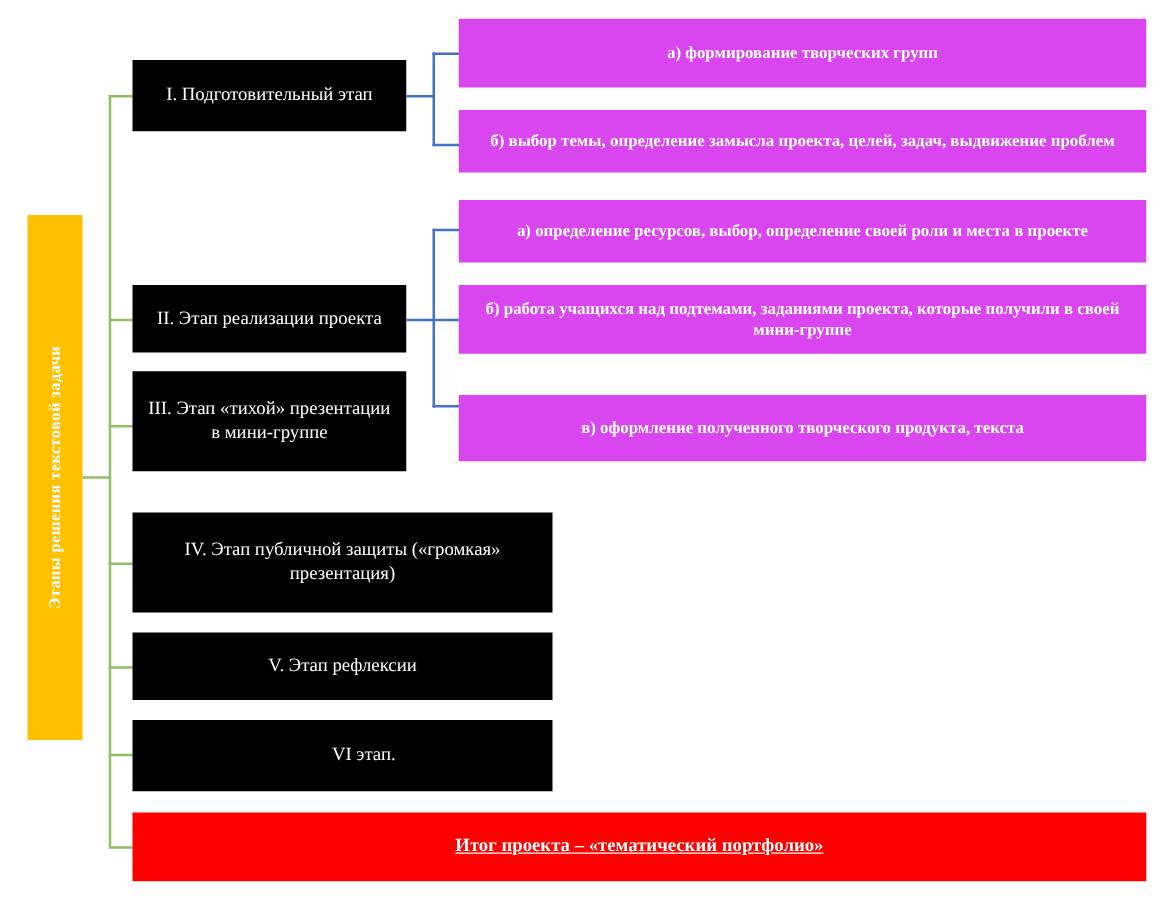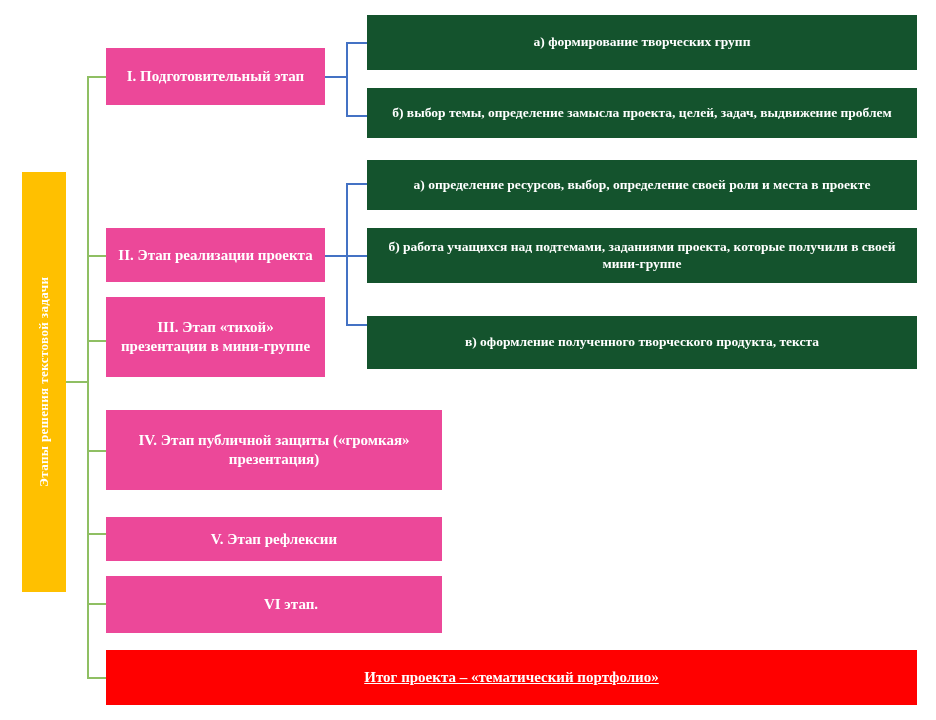--- a/index.html
+++ b/index.html
@@ -24,26 +24,26 @@
     box-sizing: border-box;
     display: flex;
     align-items: center;
     justify-content: center;
     text-align: center;
     color: #ffffff;
     line-height: 1.25;
     padding: 4px 10px;
   }
   .box-green {
-    background: #ec4899;
+    background: #000000;
     font-size: 15px;
-    font-weight: 700;
+    font-weight: 400;
   }
   .box-blue {
-    background: #14532d;
+    background: #d946ef;
     font-size: 13.5px;
     font-weight: 700;
   }
   .box-red {
     background: #ff0000;
     font-size: 15px;
     font-weight: 700;
   }
   .box-yellow {
     background: #ffc000;
@@ -88,21 +88,21 @@
   <div class="line line-green hline" style="left:87px; top:677px; width:19px;"></div>
 
   <div class="box box-green" style="left:106px; top:48px; width:219px; height:57px;">I. Подготовительный этап</div>
 
   <div class="box box-green" style="left:106px; top:228px; width:219px; height:54px;">II. Этап реализации проекта</div>
 
   <div class="box box-green" style="left:106px; top:410px; width:336px; height:80px;">IV. Этап публичной защиты («громкая» презентация)</div>
 
   <div class="box box-green" style="left:106px; top:297px; width:219px; height:80px;">III. Этап «тихой» презентации в мини-группе</div>
 
-  <div class="box box-green" style="left:106px; top:517px; width:336px; height:44px;">V. Этап рефлексии</div>
+  <div class="box box-green" style="left:106px; top:506px; width:336px; height:54px;">V. Этап рефлексии</div>
 
   <div class="box box-green" style="left:106px; top:576px; width:336px; height:57px;padding-left:44px;">VI этап.</div>
 
   <div class="box box-red" style="left:106px; top:650px; width:811px; height:55px;text-decoration:underline;">Итог проекта  – «тематический портфолио»</div>
 
   <div class="line line-blue hline" style="left:325px; top:76px; width:22px;"></div>
   <div class="line line-blue vline" style="left:346px; top:42px; height:75px;"></div>
   <div class="line line-blue hline" style="left:346px; top:42px; width:22px;"></div>
   <div class="line line-blue hline" style="left:346px; top:115px; width:22px;"></div>
 

